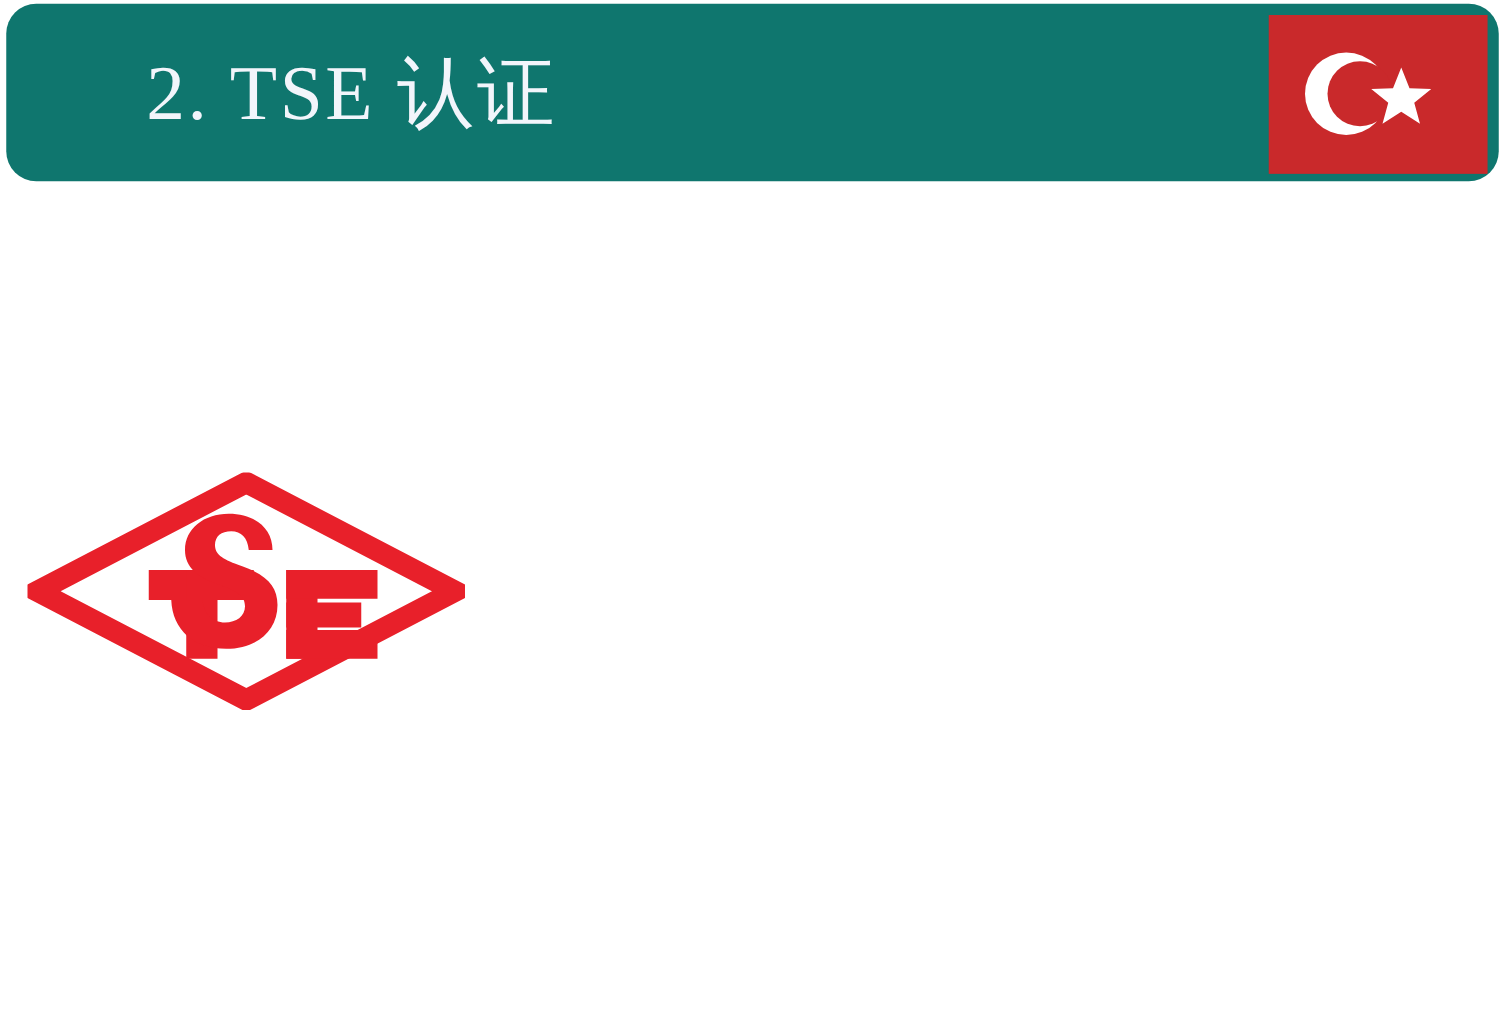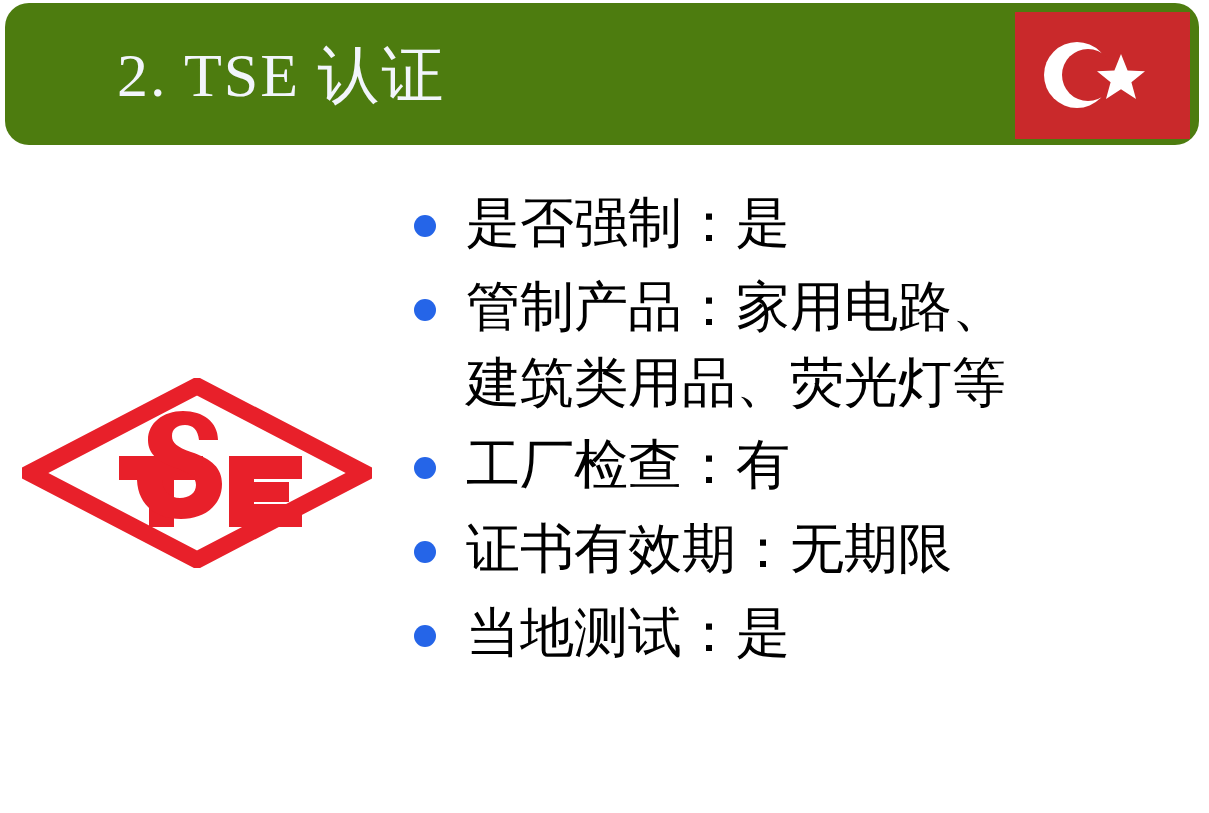--- a/index.html
+++ b/index.html
@@ -23,21 +23,21 @@
     background: #ffffff;
   }
 
   
   .header-bar {
     position: absolute;
     left: 5px;
     top: 3px;
     width: 1194px;
     height: 142px;
-    background: #4d7c0f;
+    background: #0f766e;
     border-radius: 24px;
     box-sizing: border-box;
   }
 
   .header-title {
     position: absolute;
     left: 112px;
     top: 30px;
     color: #F2F5FB;
     font-family: "Liberation Serif", "DejaVu Serif", serif;
@@ -162,37 +162,14 @@
         C116 126 133 141 159 141
         C183 141 200 127 200 106
         C200 90 190 81 169 74
         C155 69 150 65 150 58
         C150 51 155 47 163 47
         C171 47 176 52 177 62
         Z"></path>
     </svg>
   </div>
 
-  <ul class="bullets">
-    <li class="bullet-item">
-      <span class="dot"></span>
-      <span class="bullet-text">是否强制：是</span>
-    </li>
-    <li class="bullet-item two-line">
-      <span class="dot"></span>
-      <span class="bullet-text">管制产品：家用电路、
-建筑类用品、荧光灯等</span>
-    </li>
-    <li class="bullet-item">
-      <span class="dot"></span>
-      <span class="bullet-text">工厂检查：有</span>
-    </li>
-    <li class="bullet-item">
-      <span class="dot"></span>
-      <span class="bullet-text">证书有效期：无期限</span>
-    </li>
-    <li class="bullet-item">
-      <span class="dot"></span>
-      <span class="bullet-text">当地测试：是</span>
-    </li>
-  </ul>
 
 </div>
 
 </body></html>

